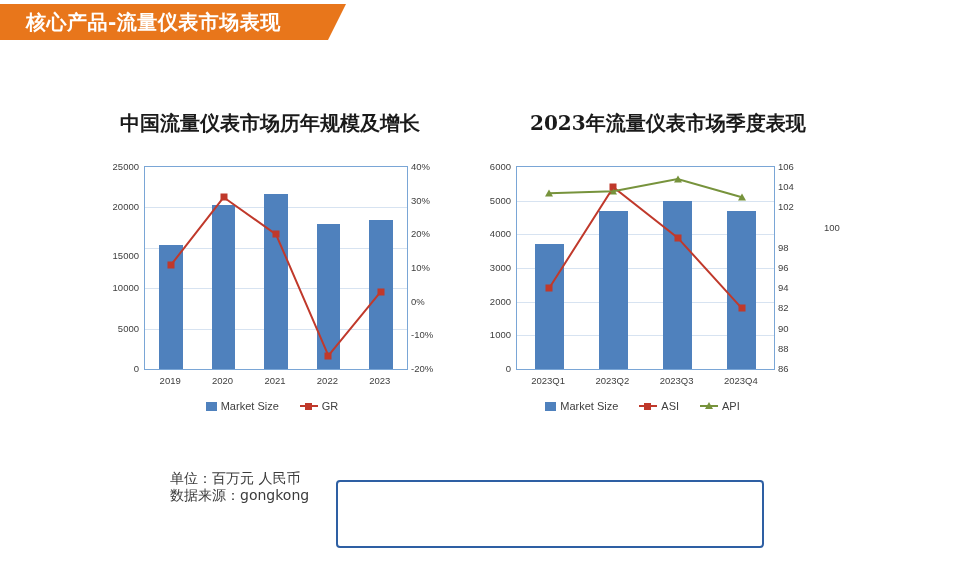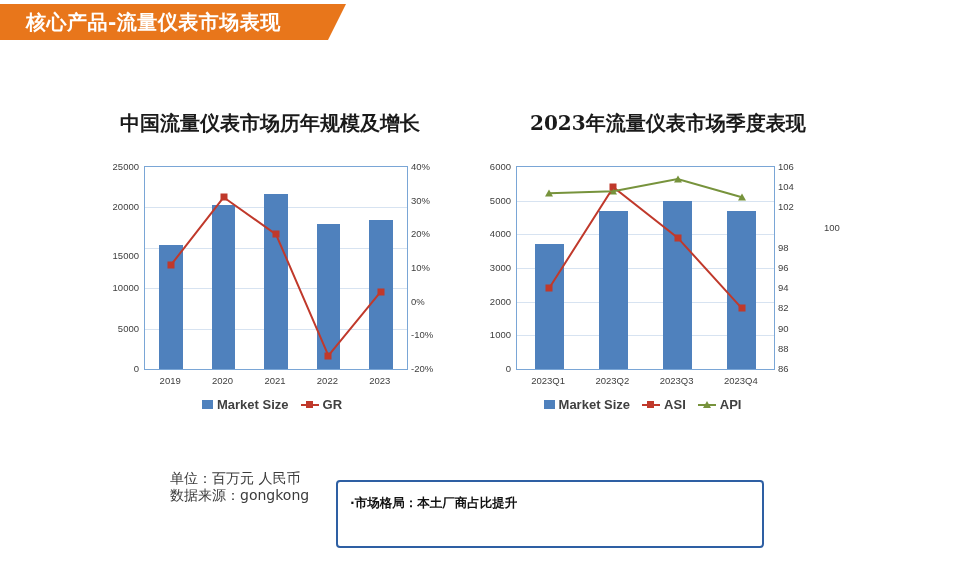--- a/index.html
+++ b/index.html
@@ -124,25 +124,24 @@
     background: none;
   }
 
   .legend {
     position: absolute;
     bottom: 6px;
     left: 0;
     right: 0;
     display: flex;
     justify-content: center;
-    gap: 12px;
-    font-size: 13px;
+    gap: 21px;
+    font-size: 11px;
     color: #404040;
     align-items: center;
-    font-weight: bold;
   }
   .legend .item { display: flex; align-items: center; gap: 4px; }
   .legend .swatch-bar {
     width: 11px; height: 9px; background: #4F81BD; display: inline-block;
   }
   .legend .swatch-line {
     width: 18px; height: 2px; background: #C0392B; display: inline-block; position: relative;
   }
   .legend .swatch-line.green { background: #77933C; }
   .legend .swatch-line::after {
@@ -311,14 +310,13 @@
       </div>
     </div>
   </div>
 
 <div class="source-note">
   <div>单位：百万元 人民币</div>
   <div>数据来源：gongkong</div>
 </div>
 
 <div class="callout">
-  <div>·市场格局：本土厂商占比提升</div>
 </div>
 
 </body></html>

